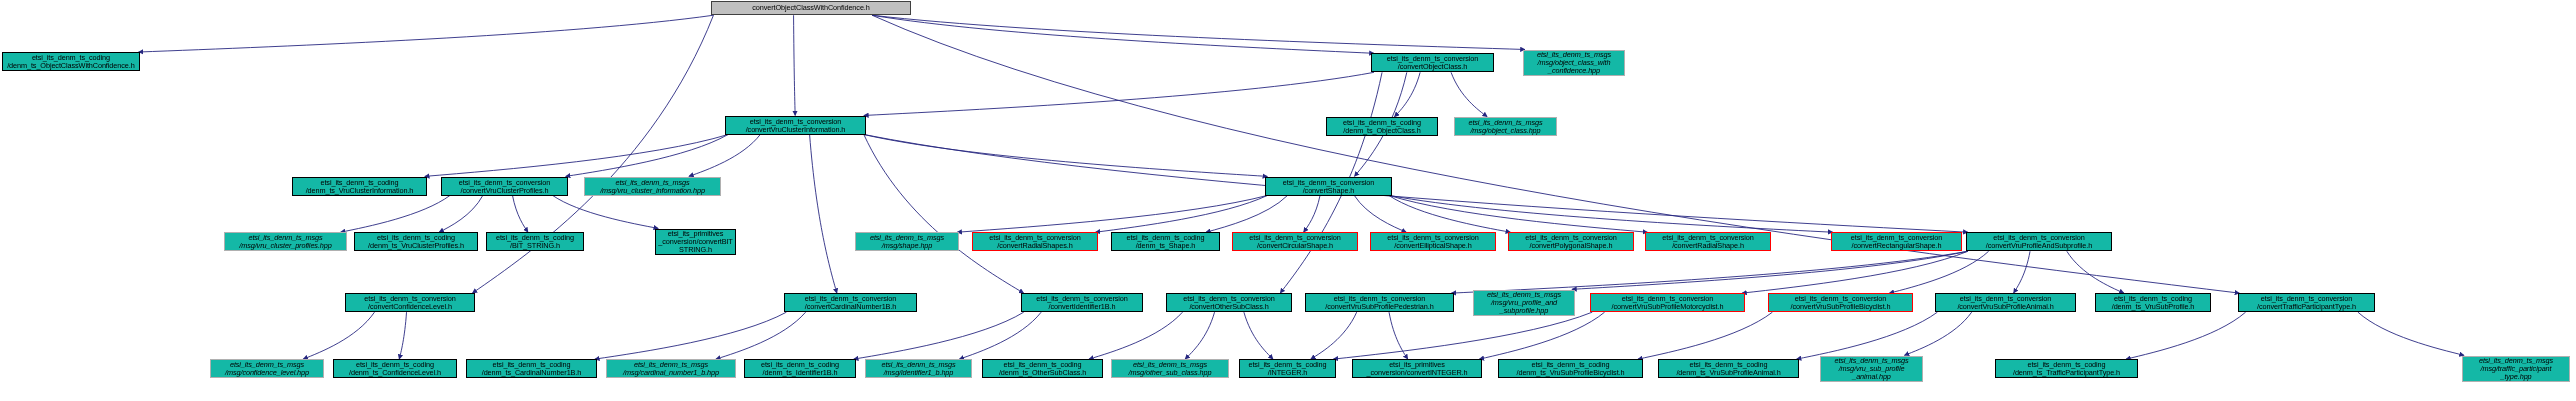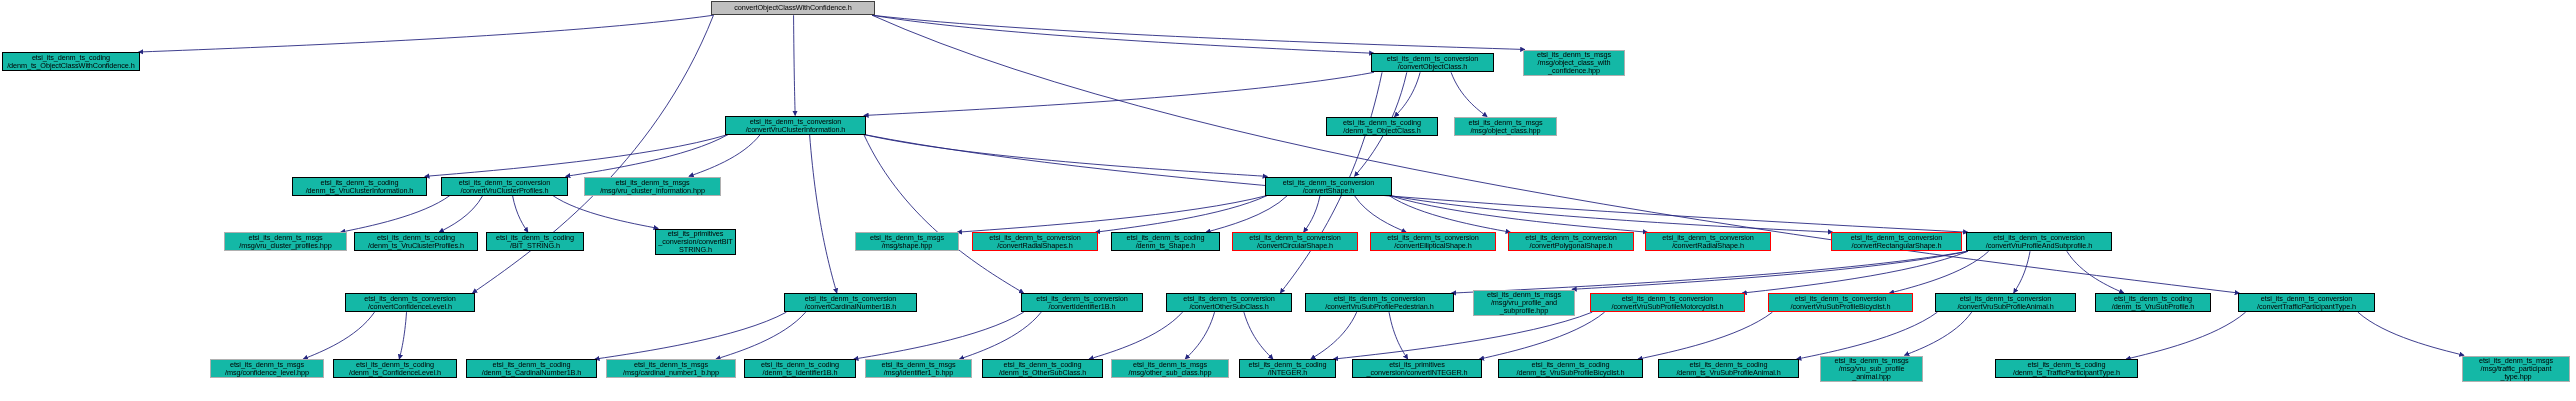--- a/index.html
+++ b/index.html
@@ -1,21 +1,21 @@
 <!DOCTYPE html>
 <html style="font-size:10.2px"><head>
 <meta charset="utf-8">
 <style>
   html,body{margin:0;padding:0;background:#ffffff;}
   body{font-family:"Liberation Sans",sans-serif;}
   #graph{position:relative;width:2576px;height:401px;background:#ffffff;overflow:hidden;}
   #edges{position:absolute;left:0;top:0;width:2576px;height:401px;pointer-events:none;}
   .node{position:absolute;box-sizing:border-box;display:flex;align-items:center;justify-content:center;text-align:center;background:#14b8a6;border:0.6px solid #000000;font-size:7.3px;line-height:8px;color:#000000;letter-spacing:-0.1px;padding:0.6px 1.3px;white-space:pre-line;}
   .node.root{background:#c0c0c0;border:0.6px solid #404040;}
-  .node.grey{border:0.6px solid #b0b0b0;}
+  .node.grey{border:0.6px solid #b0b0b0;font-style:italic;}
   .node.red{border:0.6px solid #ff0000;}
   .node span{display:block;width:100%;}
 </style>
 </head>
 <body>
 
 <div id="graph">
   <svg id="edges" xmlns="http://www.w3.org/2000/svg" viewBox="0 0 4057 632" width="2576" height="401">
     <defs>
       <marker id="arrow" viewBox="0 0 10 10" refX="9" refY="5" markerWidth="6" markerHeight="6" orient="auto-start-reverse">
@@ -73,21 +73,21 @@
         <path d="M 2508 492 C 2406 532.7, 2202 554.9, 2100 566" stroke="#26267f" stroke-width="1.4" fill="none" marker-end="url(#arrow)"></path>
         <path d="M 2527.5 492 C 2478.125 532.7, 2379.375 554.9, 2330 566" stroke="#26267f" stroke-width="1.4" fill="none" marker-end="url(#arrow)"></path>
         <path d="M 2792 492 C 2739 532.7, 2633 554.9, 2580 566" stroke="#26267f" stroke-width="1.4" fill="none" marker-end="url(#arrow)"></path>
         <path d="M 3052 492 C 2996.5 532.7, 2885.5 554.9, 2830 566" stroke="#26267f" stroke-width="1.4" fill="none" marker-end="url(#arrow)"></path>
         <path d="M 3106 492 C 3079.5 529.4, 3026.5 549.8, 3000 560" stroke="#26267f" stroke-width="1.4" fill="none" marker-end="url(#arrow)"></path>
         <path d="M 3537.75 492 C 3490.625 532.7, 3396.375 554.9, 3349.25 566" stroke="#26267f" stroke-width="1.4" fill="none" marker-end="url(#arrow)"></path>
         <path d="M 3714.75 492 C 3756.5625 529.4, 3840.1875 549.8, 3882 560" stroke="#26267f" stroke-width="1.4" fill="none" marker-end="url(#arrow)"></path>
       </g>
   </svg>
   <div id="node-layer">
-      <div class="node root" style="left: 711px; top: 1.3px; width: 164px; height: 14px;"><span>convertObjectClassWithConfidence.h</span></div>
+      <div class="node root" style="left: 711px; top: 1.3px; width: 200px; height: 14px;"><span>convertObjectClassWithConfidence.h</span></div>
       <div class="node " style="left: 1.9px; top: 52px; width: 138px; height: 19px;"><span>etsi_its_denm_ts_coding
 /denm_ts_ObjectClassWithConfidence.h</span></div>
       <div class="node " style="left: 1371px; top: 53px; width: 123px; height: 19px;"><span>etsi_its_denm_ts_conversion
 /convertObjectClass.h</span></div>
       <div class="node grey" style="left: 1523px; top: 50px; width: 102px; height: 26px;"><span>etsi_its_denm_ts_msgs
 /msg/object_class_with
 _confidence.hpp</span></div>
       <div class="node " style="left: 1326px; top: 117px; width: 112px; height: 19px;"><span>etsi_its_denm_ts_coding
 /denm_ts_ObjectClass.h</span></div>
       <div class="node grey" style="left: 1454px; top: 117px; width: 103px; height: 19px;"><span>etsi_its_denm_ts_msgs

